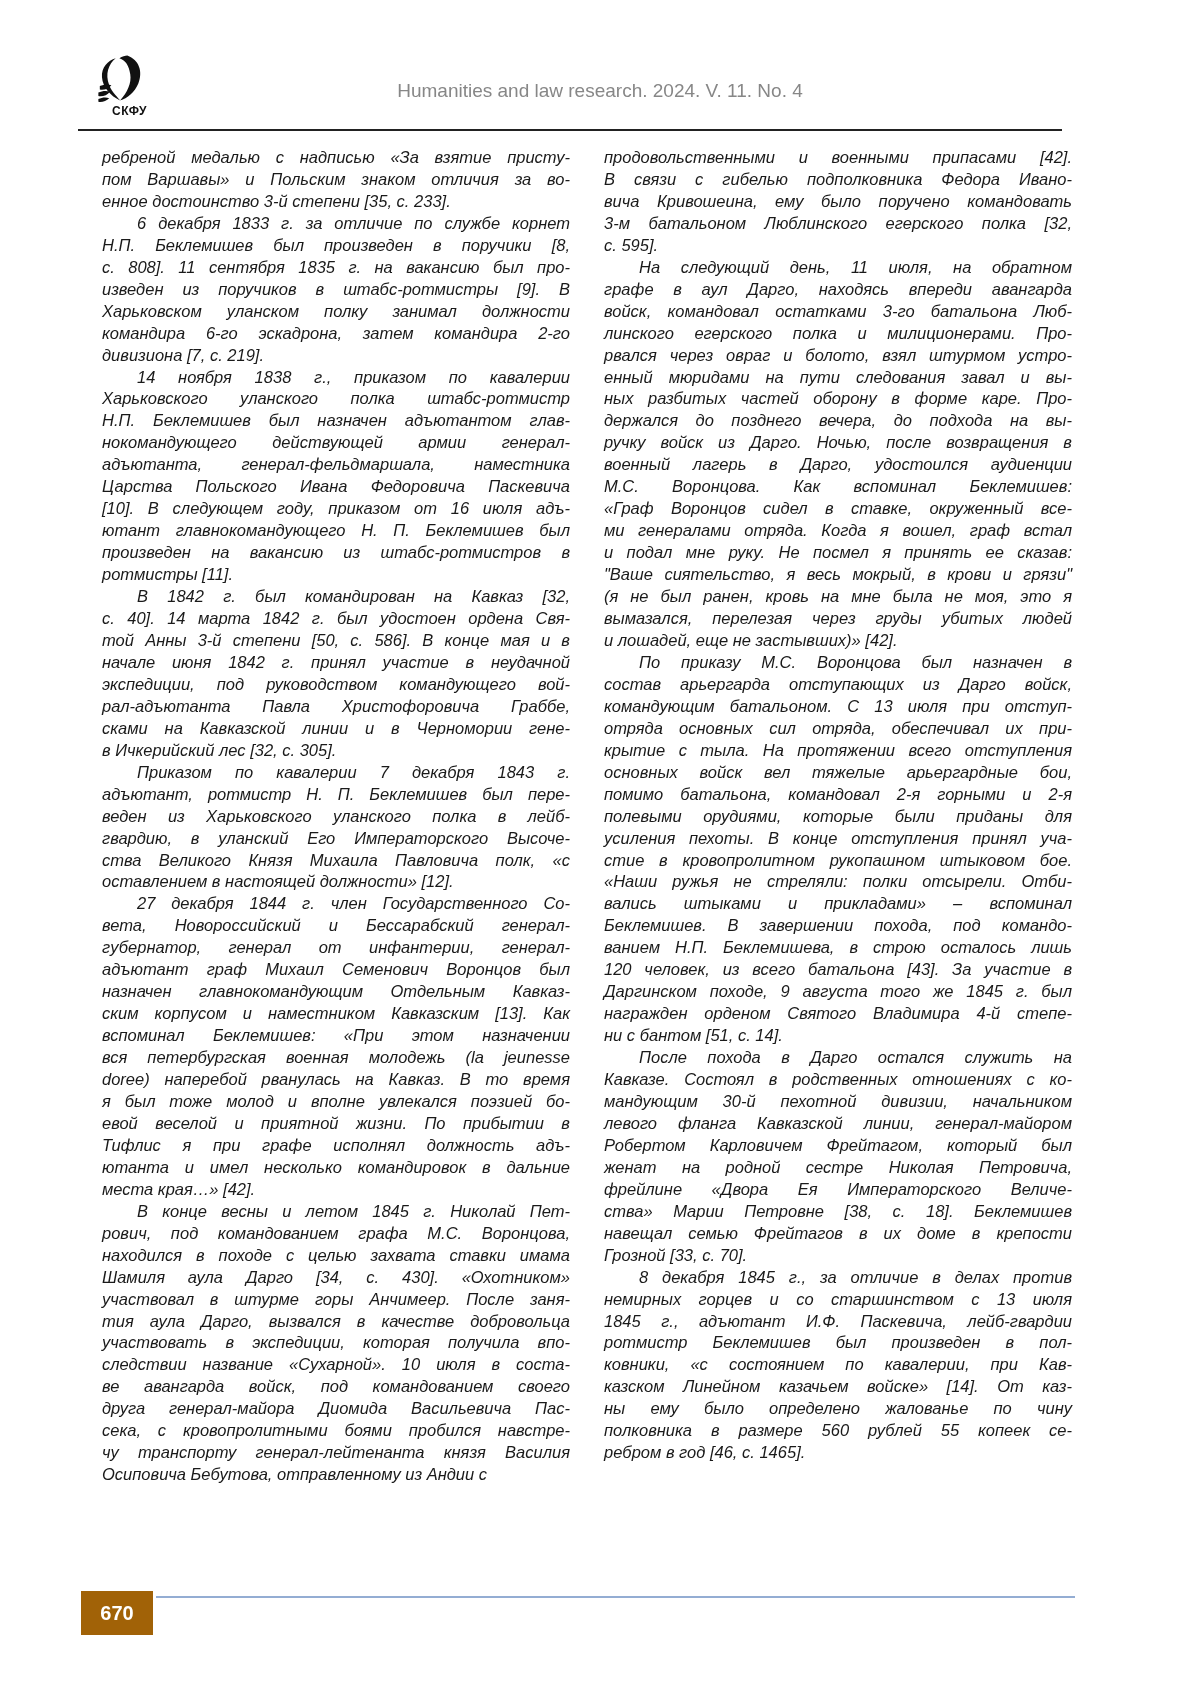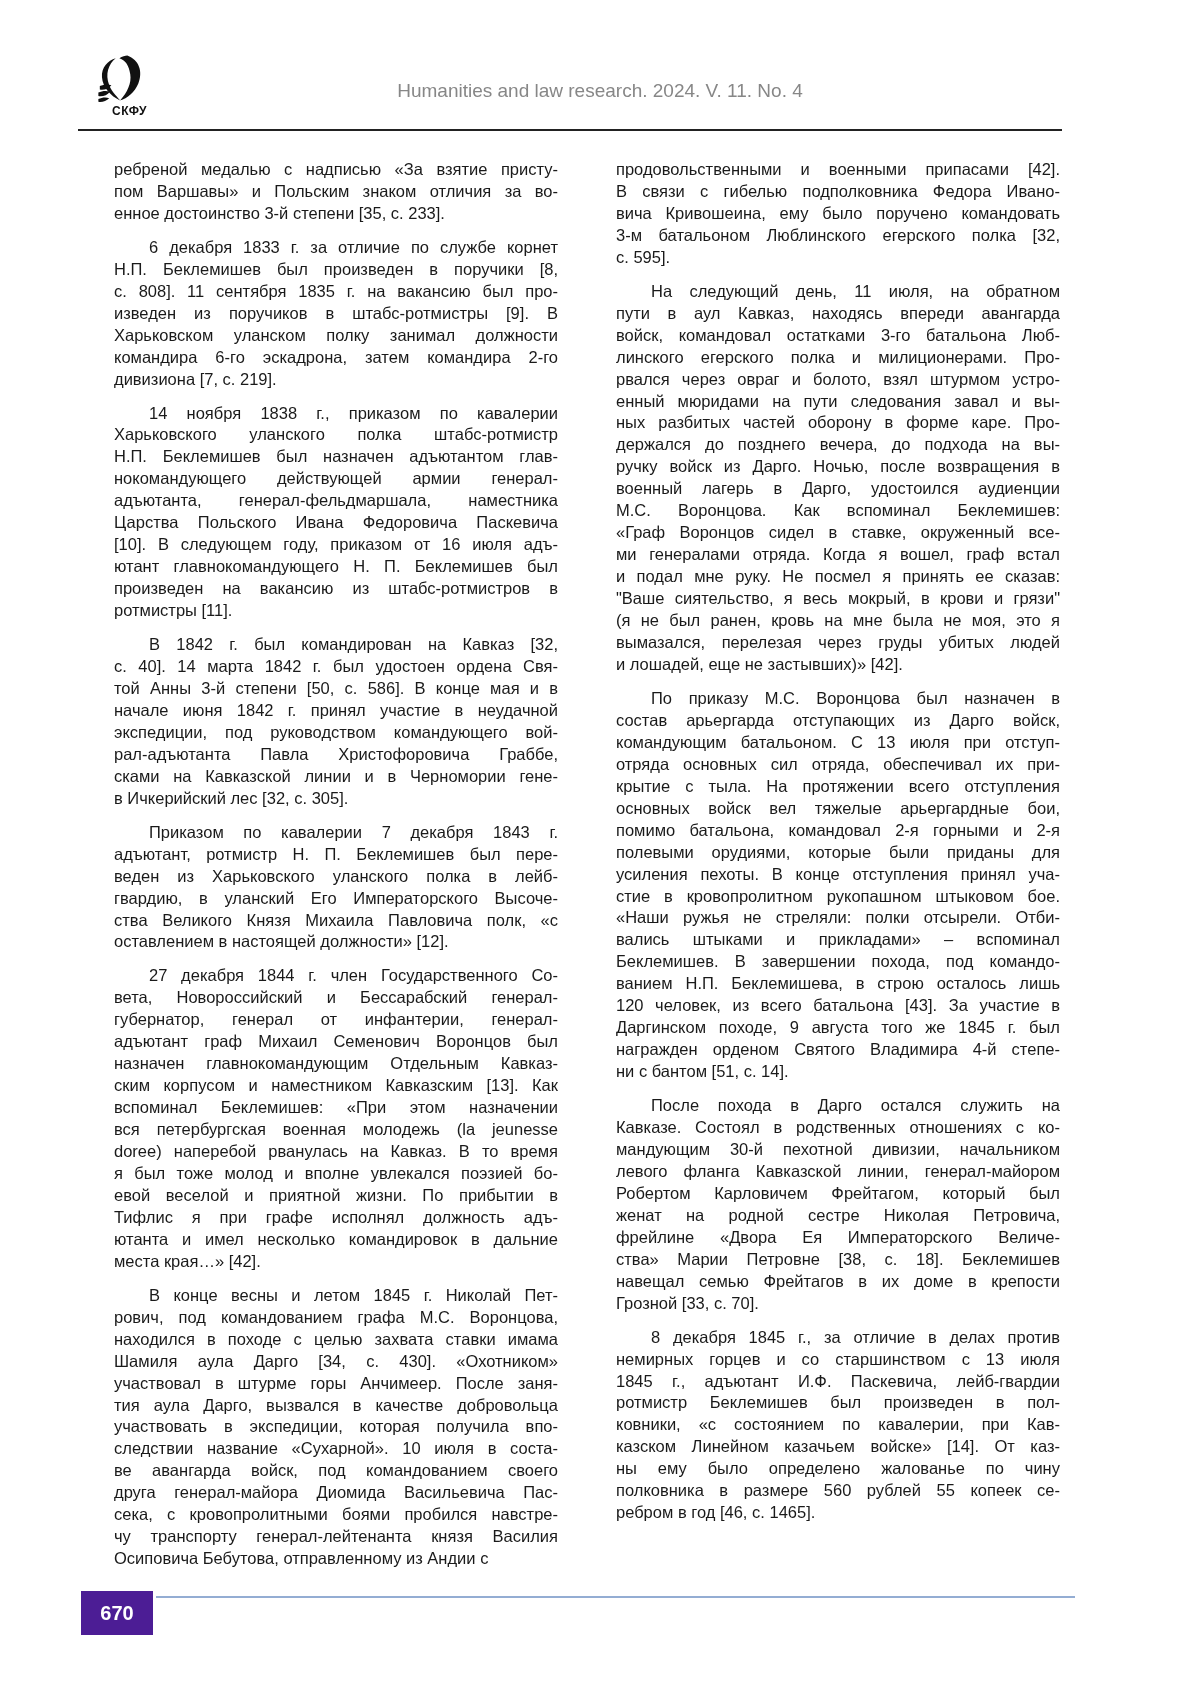--- a/index.html
+++ b/index.html
@@ -21,29 +21,29 @@
     position:absolute; top:80px; left:0; width:100%;
     text-align:center; font-size:19px; color:#878787;
   }
   .header-rule { position:absolute; top:129px; left:78px; width:984px; height:2px; background:#222222; }
   
   .article-body {
     position:absolute; top:147px; left:102px; width:970px;
     display:flex; gap:34px;
   }
   .col { width:468px; flex:0 0 468px; font-size:16.5px; line-height:21.95px; }
-  .para { margin:12px; }
+  .para { margin:0;font-style:italic; }
   .line { text-align:justify; text-align-last:justify; white-space:normal; }
   .line.para-end { text-align-last:left; }
   .line.indent { padding-left:35px; }
   
   .footer { position:absolute; left:0; top:1585px; width:100%; height:60px; }
   .page-number-box {
     position:absolute; left:81px; top:6px; width:72px; height:44px;
-    background:#4c1d95; color:#ffffff; font-weight:700; font-size:20px;
+    background:#a16207; color:#ffffff; font-weight:700; font-size:20px;
     display:flex; align-items:center; justify-content:center;
   }
   .footer-line { position:absolute; left:156px; top:11px; width:919px; height:2px; background:#94add3; }
 </style>
 </head>
 <body>
 
 <div class="page">
 
   <div class="header">
@@ -142,21 +142,21 @@
     <div class="col">
         <div class="para">
           <div class="line">продовольственными и военными припасами [42].</div>
           <div class="line">В связи с гибелью подполковника Федора Ивано-</div>
           <div class="line">вича Кривошеина, ему было поручено командовать</div>
           <div class="line">3-м батальоном Люблинского егерского полка [32,</div>
           <div class="line para-end">с. 595].</div>
         </div>
         <div class="para">
           <div class="line indent">На следующий день, 11 июля, на обратном</div>
-          <div class="line">пути в аул Кавказ, находясь впереди авангарда</div>
+          <div class="line">графе в аул Дарго, находясь впереди авангарда</div>
           <div class="line">войск, командовал остатками 3-го батальона Люб-</div>
           <div class="line">линского егерского полка и милиционерами. Про-</div>
           <div class="line">рвался через овраг и болото, взял штурмом устро-</div>
           <div class="line">енный мюридами на пути следования завал и вы-</div>
           <div class="line">ных разбитых частей оборону в форме каре. Про-</div>
           <div class="line">держался до позднего вечера, до подхода на вы-</div>
           <div class="line">ручку войск из Дарго. Ночью, после возвращения в</div>
           <div class="line">военный лагерь в Дарго, удостоился аудиенции</div>
           <div class="line">М.С. Воронцова. Как вспоминал Беклемишев:</div>
           <div class="line">«Граф Воронцов сидел в ставке, окруженный все-</div>

